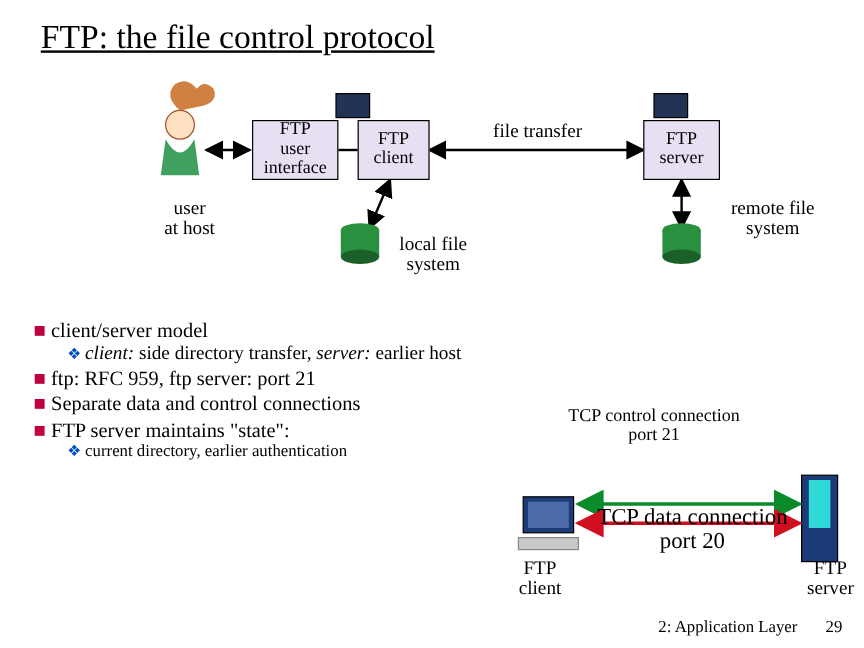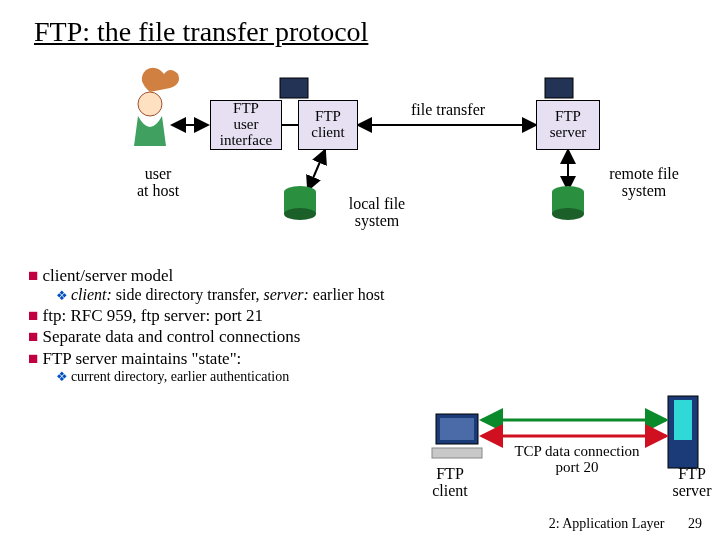--- a/index.html
+++ b/index.html
@@ -42,21 +42,21 @@
   .b2 > li { font-size: 16px; }
   .b2.sm > li { font-size: 14px; }
   i { }
   .footer { position: absolute; bottom: 8px; right: 18px; font-size: 14px; margin-left: 32px; }
   .footer span:last-child { margin-left: 20px; }
 </style>
 </head>
 <body>
 
 <div class="stage">
-  <div class="title">FTP: the file transfer protocol</div>
+  <div class="title">FTP: the file control protocol</div>
 
   <svg class="abs" style="left:0;top:0" width="720" height="280">
     <defs>
       <marker id="ah" markerWidth="8" markerHeight="8" refX="7" refY="4" orient="auto">
         <path d="M0,0 L8,4 L0,8 z" fill="#000"></path>
       </marker>
       <marker id="ahR" markerWidth="8" markerHeight="8" refX="1" refY="4" orient="auto">
         <path d="M8,0 L0,4 L8,8 z" fill="#000"></path>
       </marker>
     </defs>
@@ -92,21 +92,21 @@
     <rect x="280" y="78" width="28" height="20" fill="#235" stroke="#000"></rect>
     <rect x="545" y="78" width="28" height="20" fill="#235" stroke="#000"></rect>
   </svg>
 
   <div class="abs box" style="left:210px;top:100px;width:72px;height:50px">FTP<br>user<br>interface</div>
   <div class="abs box" style="left:298px;top:100px;width:60px;height:50px">FTP<br>client</div>
   <div class="abs box" style="left:536px;top:100px;width:64px;height:50px">FTP<br>server</div>
 
   <div class="abs lbl" style="left:118px;top:166px;width:80px">user<br>at host</div>
   <div class="abs lbl" style="left:388px;top:102px;width:120px">file transfer</div>
-  <div class="abs lbl" style="left:332px;top:196px;width:90px">local file<br>system</div>
+  <div class="abs lbl" style="left:316px;top:196px;width:90px">local file<br>system</div>
   <div class="abs lbl" style="left:594px;top:166px;width:100px">remote file<br>system</div>
 
   <div class="bullets">
     <ul class="b1">
       <li><span>client/server model</span>
         <ul class="b2">
           <li>
             <i>client:</i><span> side directory transfer, </span><i>server:</i><span> earlier host</span>
           </li>
         </ul>
@@ -142,21 +142,22 @@
     <rect x="2" y="78" width="50" height="10" fill="#c8c8c8" stroke="#888"></rect>
 
     <rect x="238" y="26" width="30" height="72" fill="#1a3a78" stroke="#000"></rect>
     <rect x="244" y="30" width="18" height="40" fill="#30d8d8"></rect>
 
     <line x1="52" y1="50" x2="236" y2="50" stroke="#0a8a2a" stroke-width="3" marker-start="url(#ghR)" marker-end="url(#gh)"></line>
 
     <line x1="52" y1="66" x2="236" y2="66" stroke="#d01020" stroke-width="3" marker-start="url(#rhR)" marker-end="url(#rh)"></line>
   </svg>
 
-  <div class="abs lbl" style="left:492px;top:444px;width:170px;font-size:15px">TCP data connection<br>port 20</div>
+  <div class="abs lbl" style="left:440px;top:340px;width:210px;font-size:15px">TCP control connection<br>port 21</div>
+  <div class="abs lbl" style="left:492px;top:422px;width:170px;font-size:19px">TCP data connection<br>port 20</div>
   <div class="abs lbl" style="left:420px;top:466px;width:60px">FTP<br>client</div>
   <div class="abs lbl" style="left:660px;top:466px;width:64px">FTP<br>server</div>
 
   <div class="footer">
     <span>2: Application Layer</span>
     <span>29</span>
   </div>
 </div>
 
 </body></html>

